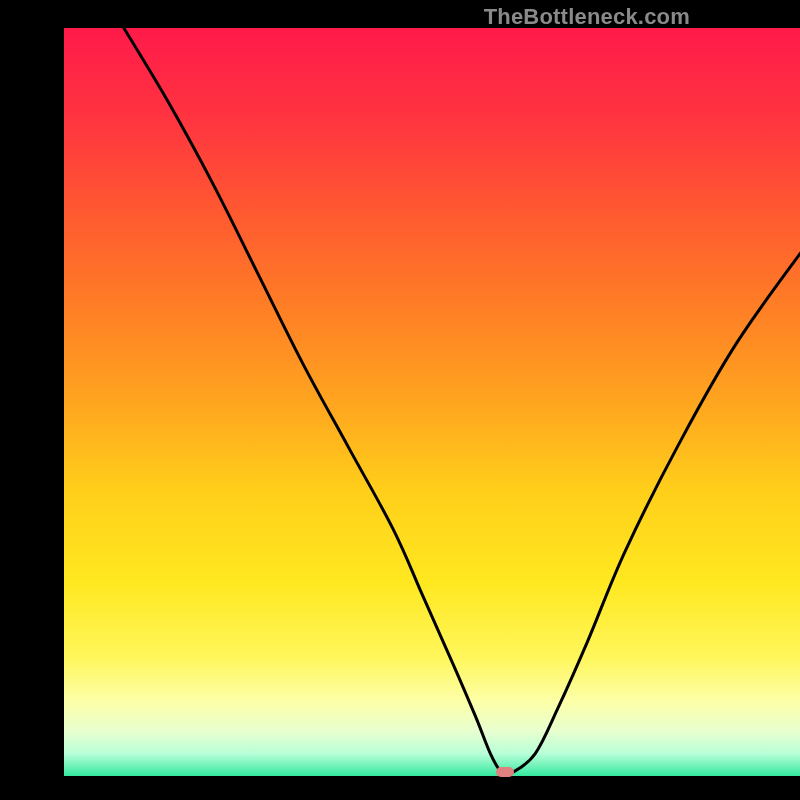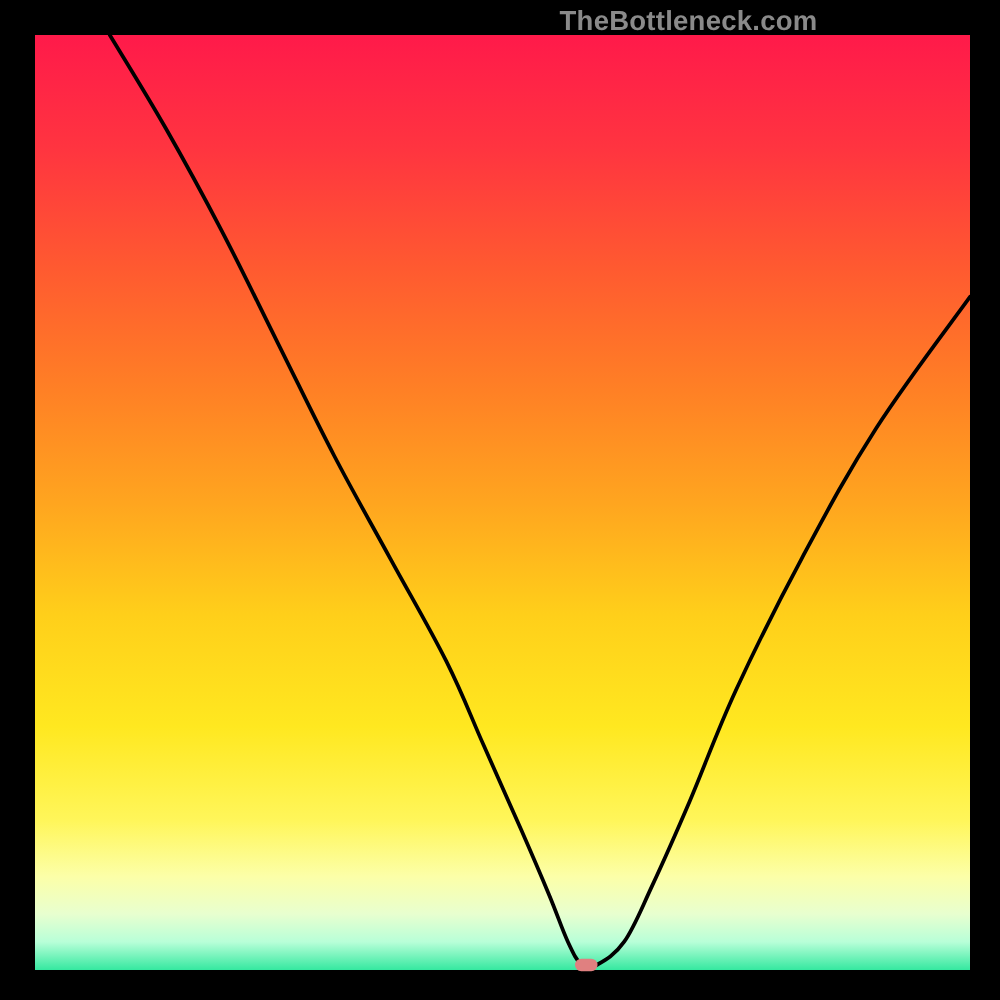--- a/index.html
+++ b/index.html
@@ -8,20 +8,21 @@
     width: 800px;
     height: 800px;
     background: #000;
     overflow: hidden;
   }
   .stage {
     position: relative;
     width: 664px;
     height: 800px;
     background: #000;
+    margin-left: 36px;
   }
   .watermark {
     position: absolute;
     top: 4px;
     right: 10px;
     font-family: Arial, Helvetica, sans-serif;
     font-size: 22px;
     font-weight: 600;
     color: #8a8a8a;
     letter-spacing: 0.2px;

